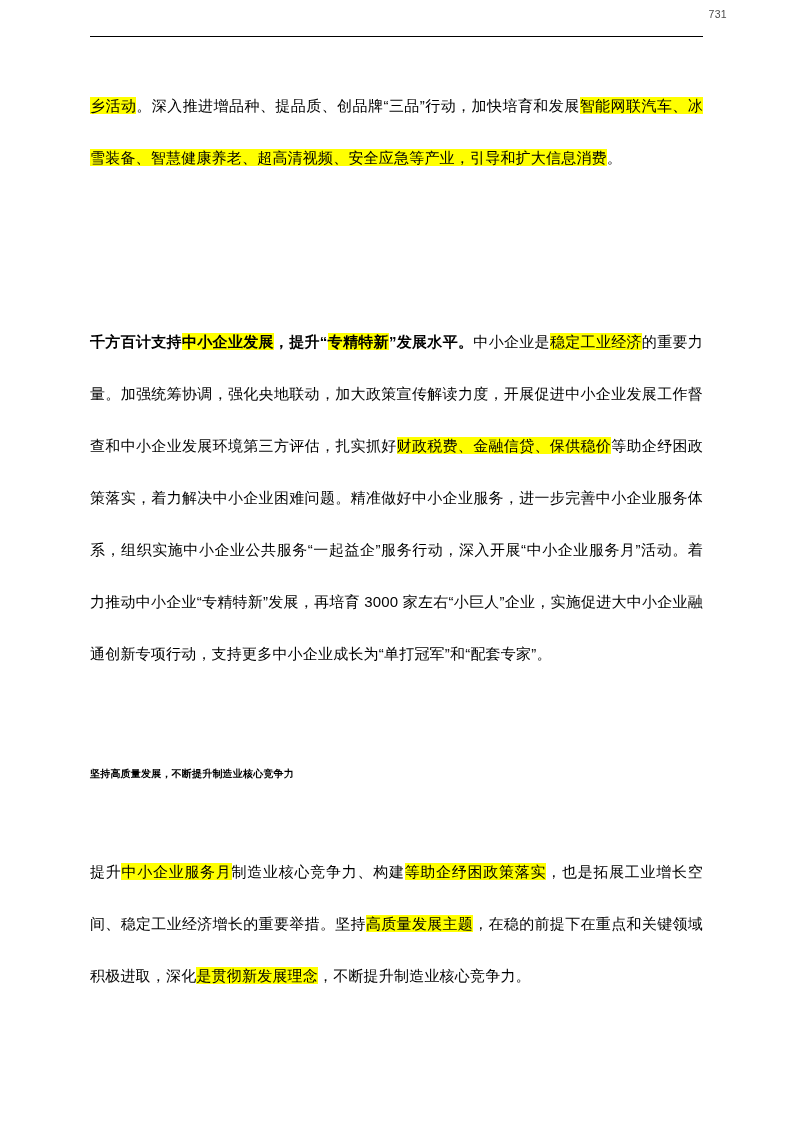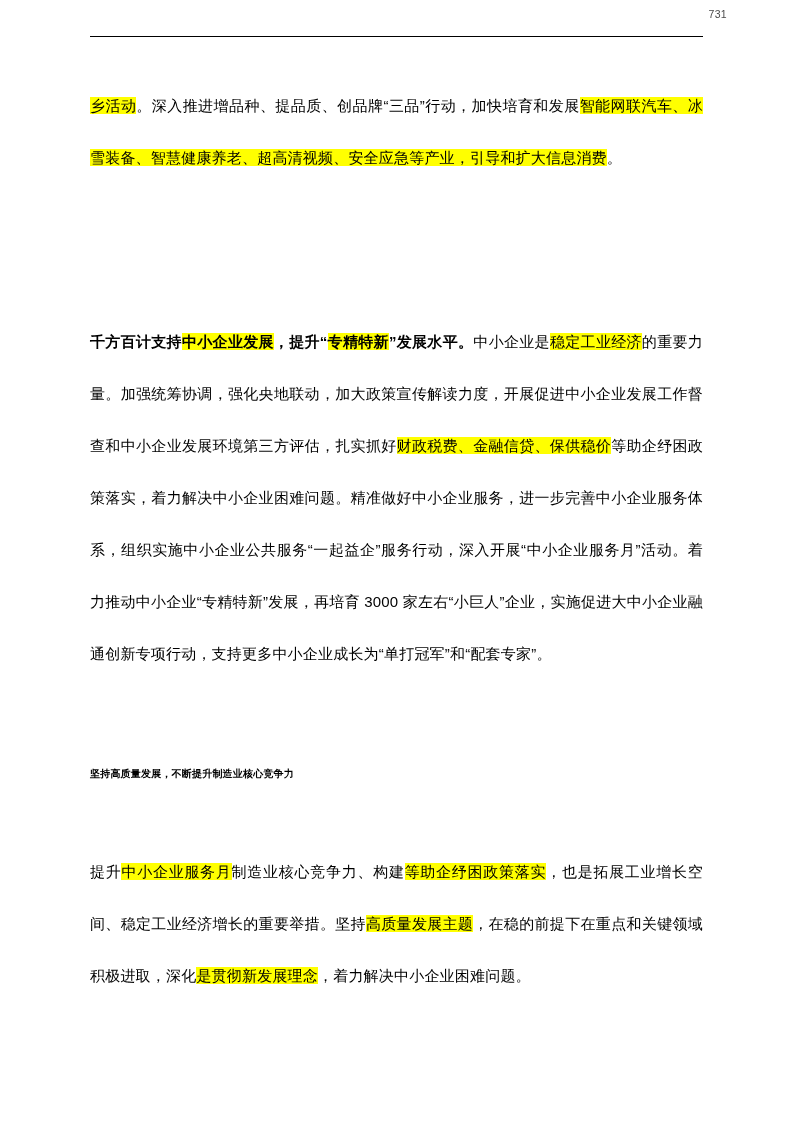--- a/index.html
+++ b/index.html
@@ -79,17 +79,17 @@
 
   <div class="content">
     <div id="paras">
         <p class="para"><span class="hl">乡活动</span><span>。深入推进增品种、提品质、创品牌“三品”行动，加快培育和发展</span><span class="hl">智能网联汽车、冰雪装备、智慧健康养老、超高清视频、安全应急等产业，引导和扩大信息消费</span><span>。</span></p>
         <div class="gap-lg"></div>
         <div class="gap-xl"></div>
         <p class="para"><span class="bold">千方百计支持</span><span class="hl bold">中小企业发展</span><span class="bold">，提升“</span><span class="hl bold">专精特新</span><span class="bold">”发展水平。</span><span>中小企业是</span><span class="hl">稳定工业经济</span><span>的重要力量。加强统筹协调，强化央地联动，加大政策宣传解读力度，开展促进中小企业发展工作督查和中小企业发展环境第三方评估，扎实抓好</span><span class="hl">财政税费、金融信贷、保供稳价</span><span>等助企纾困政策落实，着力解决中小企业困难问题。精准做好中小企业服务，进一步完善中小企业服务体系，组织实施中小企业公共服务“一起益企”服务行动，深入开展“中小企业服务月”活动。着力推动中小企业“专精特新”发展，再培育 3000 家左右“小巨人”企业，实施促进大中小企业融通创新专项行动，支持更多中小企业成长为“单打冠军”和“配套专家”。</span></p>
         <div class="gap-lg"></div>
         <p class="heading"><span class="bold">坚持高质量发展，不断提升制造业核心竞争力</span></p>
         <div class="gap-md"></div>
-        <p class="para"><span>提升</span><span class="hl">中小企业服务月</span><span>制造业核心竞争力、构建</span><span class="hl">等助企纾困政策落实</span><span>，也是拓展工业增长空间、稳定工业经济增长的重要举措。坚持</span><span class="hl">高质量发展主题</span><span>，在稳的前提下在重点和关键领域积极进取，深化</span><span class="hl">是贯彻新发展理念</span><span>，着力解决中小企业困难问题。</span></p>
+        <p class="para"><span>提升</span><span class="hl">中小企业服务月</span><span>制造业核心竞争力、构建</span><span class="hl">等助企纾困政策落实</span><span>，也是拓展工业增长空间、稳定工业经济增长的重要举措。坚持</span><span class="hl">高质量发展主题</span><span>，在稳的前提下在重点和关键领域积极进取，深化</span><span class="hl">是贯彻新发展理念</span><span>，不断提升制造业核心竞争力。</span></p>
       </div>
   </div>
 
 </div>
 
 </body></html>

